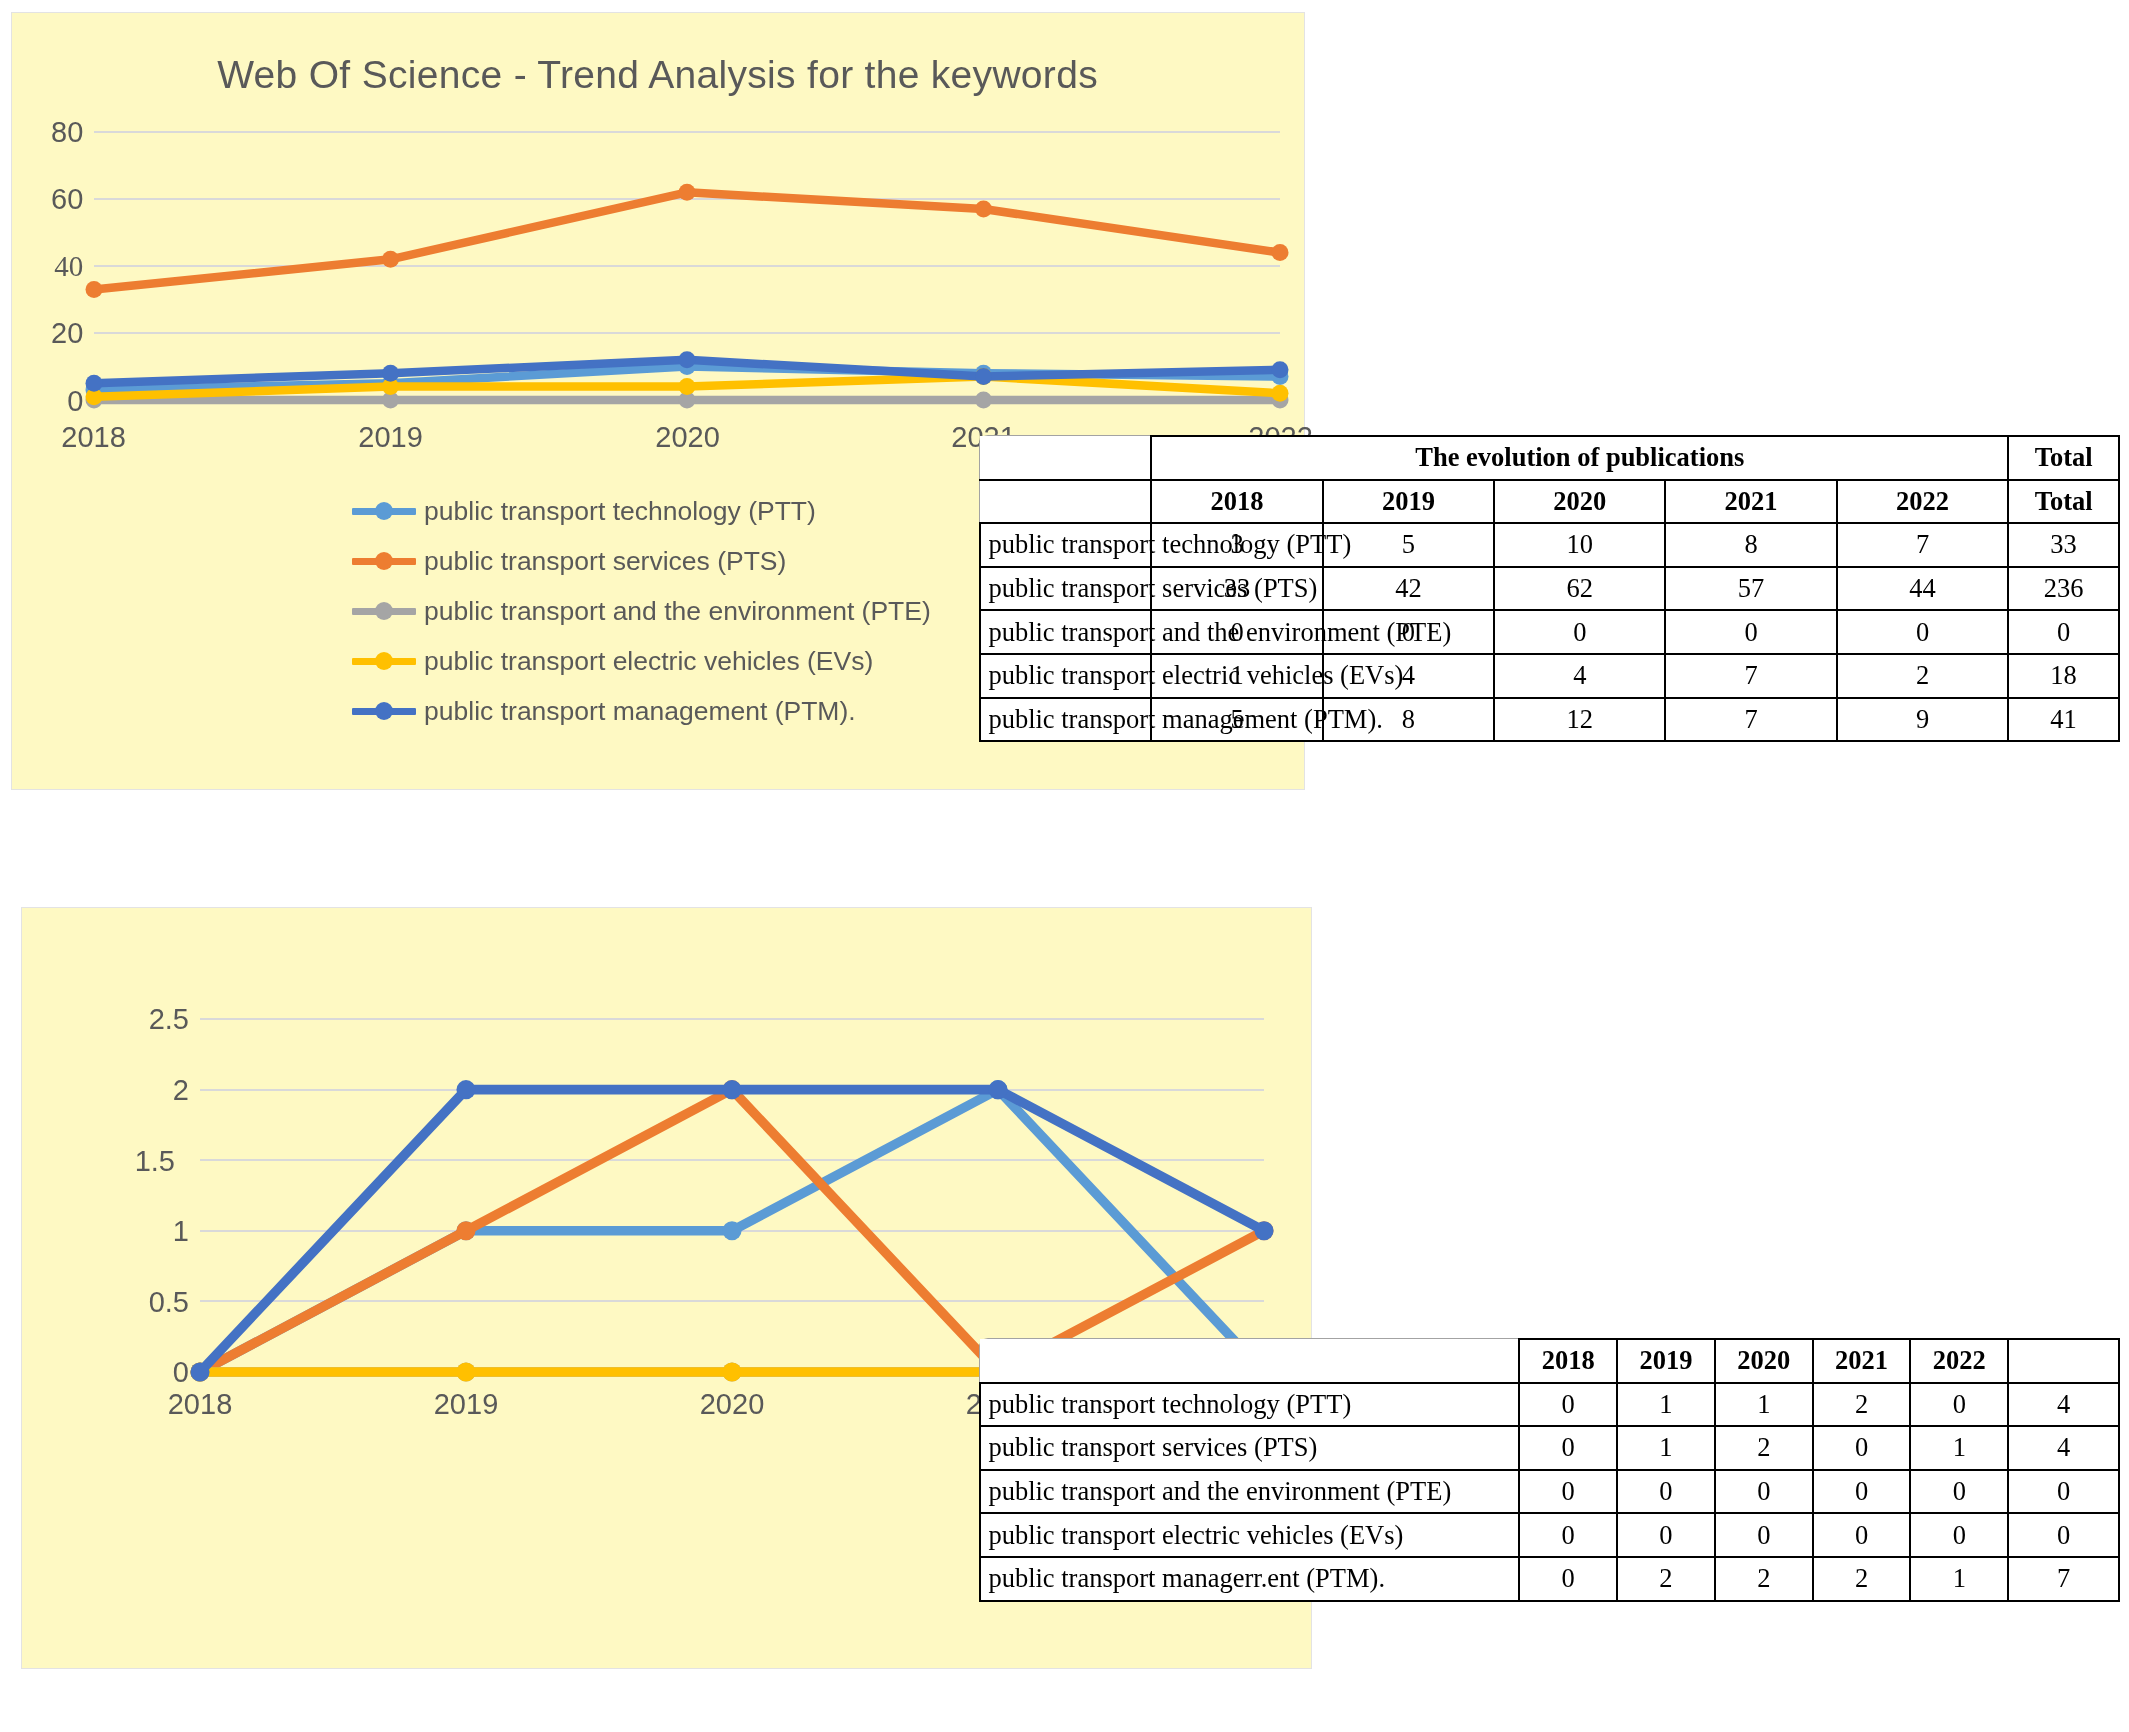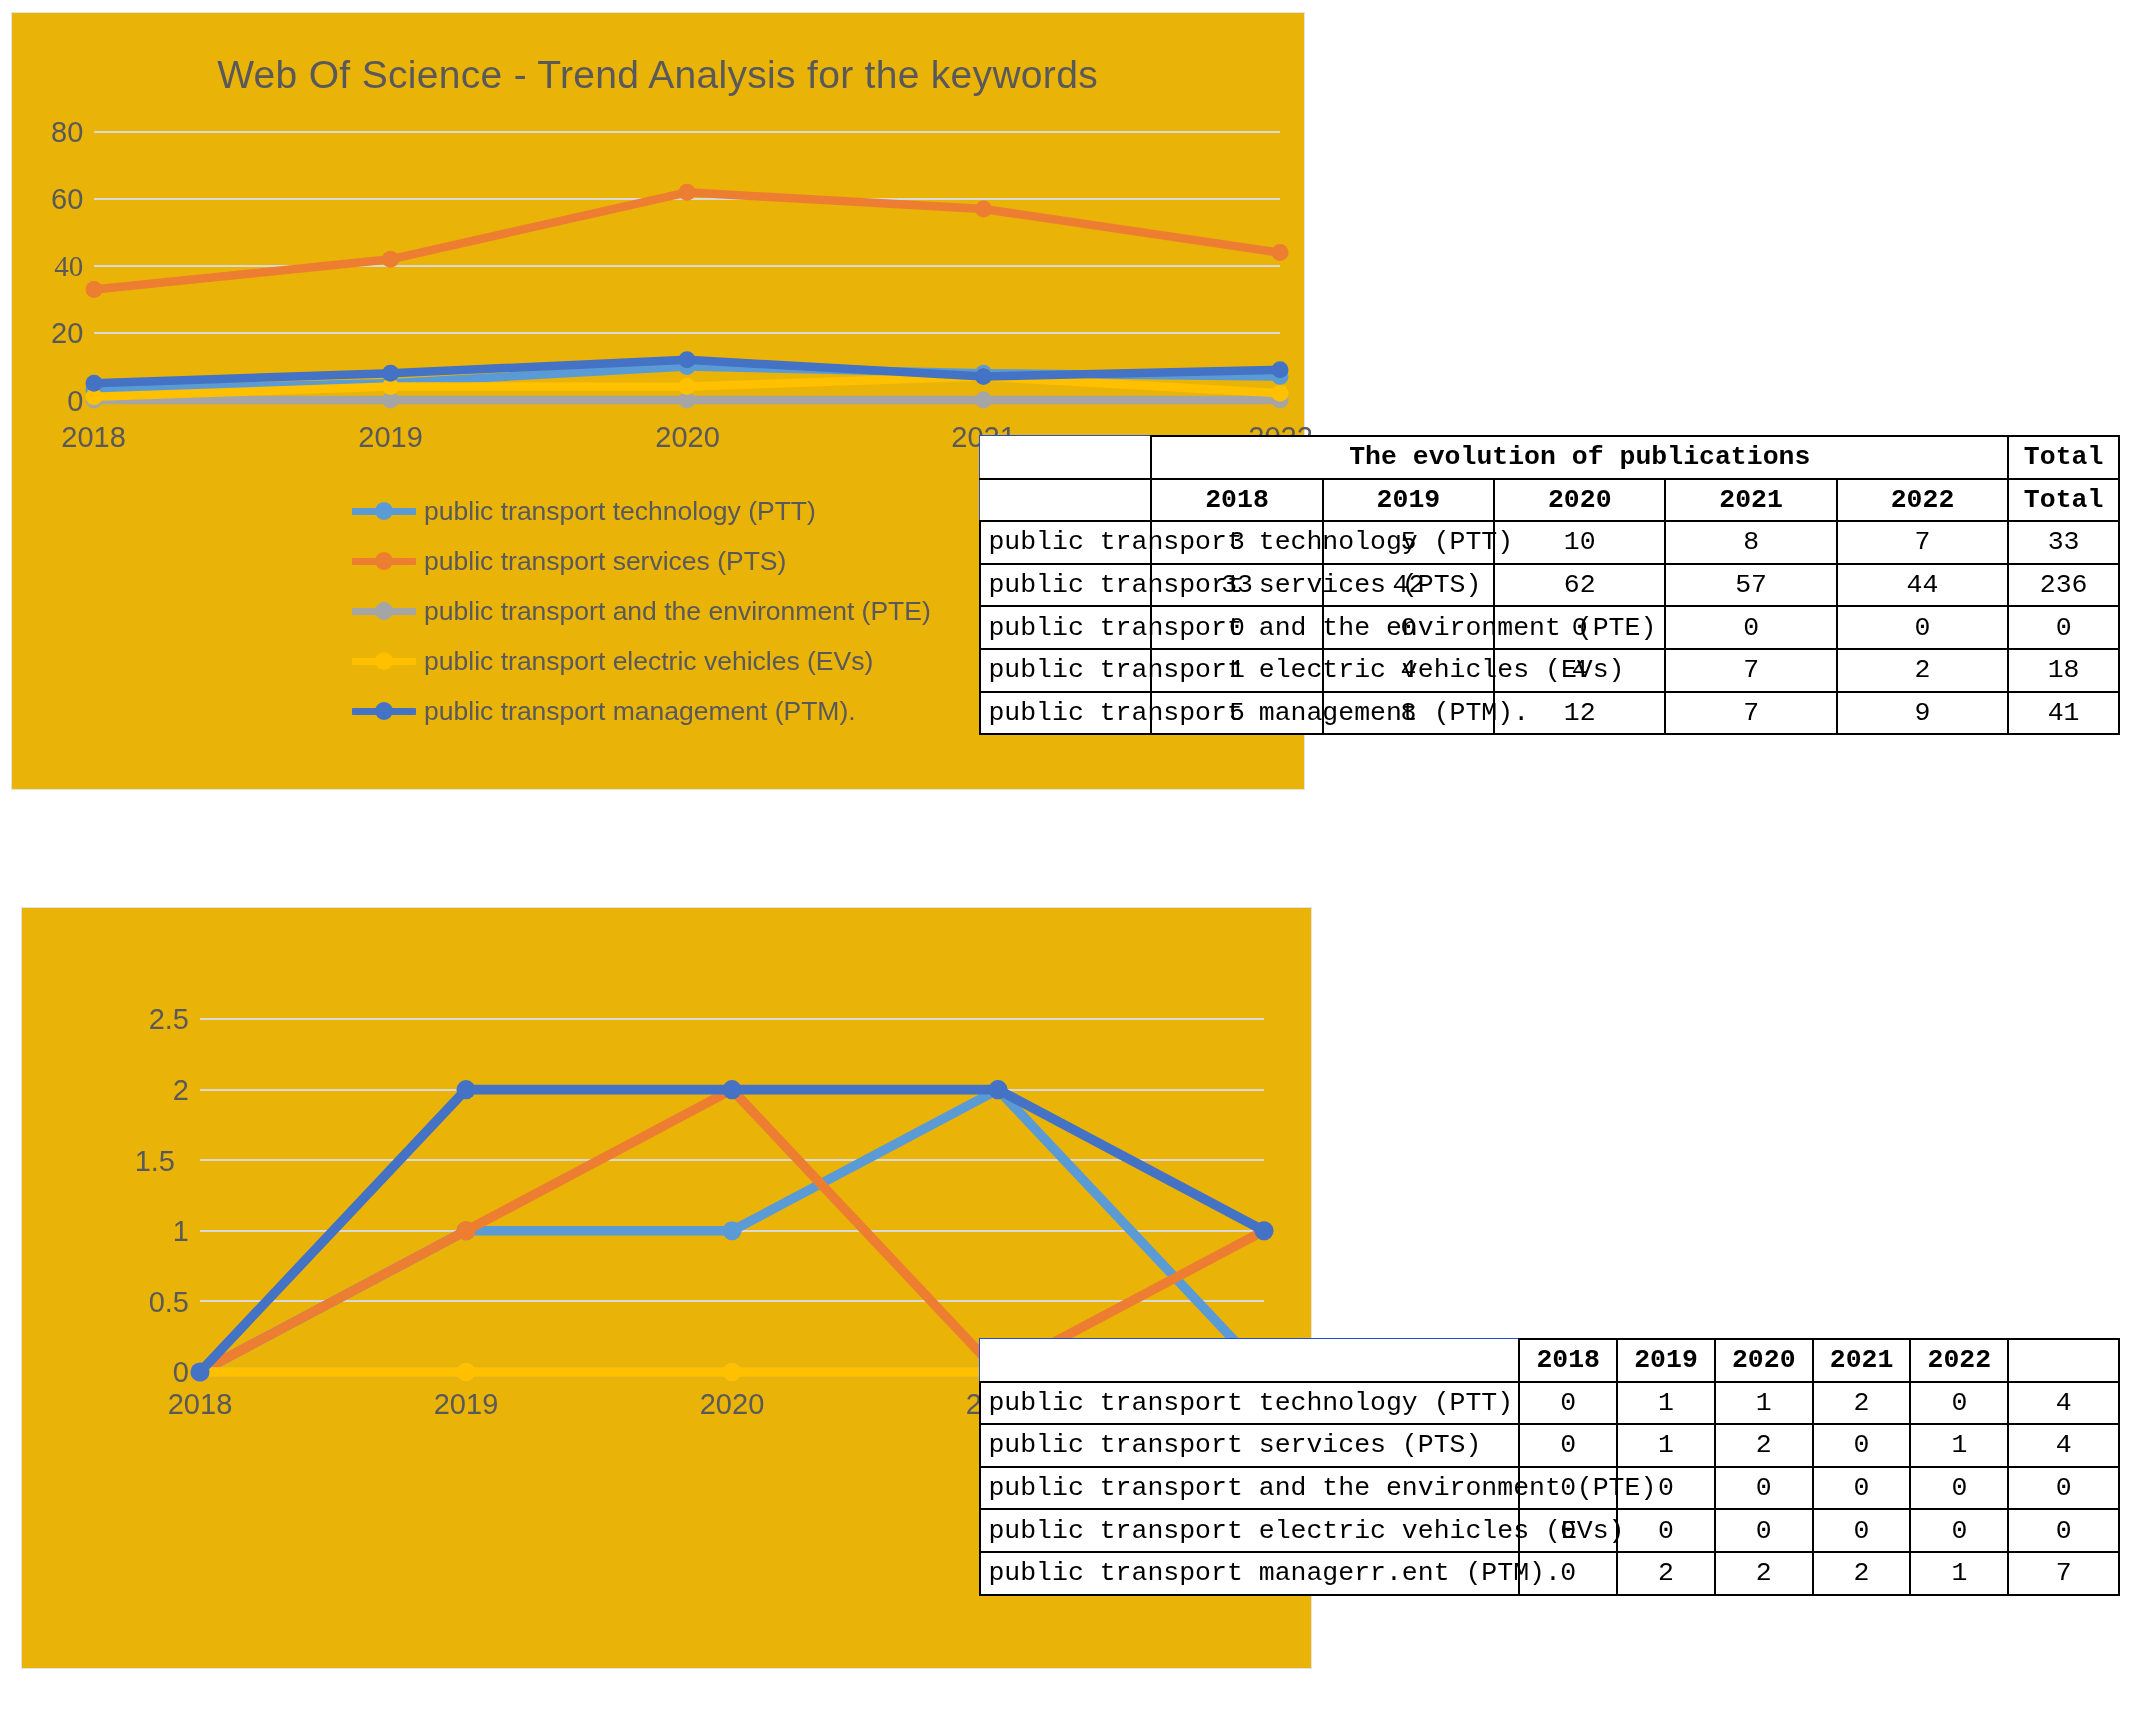--- a/index.html
+++ b/index.html
@@ -11,21 +11,21 @@
     width: 2129px;
     height: 1733px;
     position: relative;
     font-family: "Liberation Sans", sans-serif;
     overflow: hidden;
   }
 
   
   .chart-panel {
     position: absolute;
-    background: #eab308;
+    background: #fef9c3;
     border: 1.6px solid #e3e3e3;
     box-sizing: border-box;
   }
   #chart-wos-panel  { left: 10.6px;  top: 11.7px;   width: 1294px; height: 778px; }
   #chart-scopus-panel { left: 21px; top: 907px; width: 1291px; height: 762px; }
 
   .chart-title {
     position: absolute;
     left: 0; right: 0;
     text-align: center;
@@ -108,23 +108,24 @@
   .legend-label {
     font-size: 26.5px;
     color: #595959;
   }
   #wos-legend    { left: 340px;  top: 483px; }
 
   
   .pub-table {
     position: absolute;
     border-collapse: collapse;
-    background: #1d4ed8;
-    font-family: Liberation Mono, monospace;
+    background: #a3a3a3;
+    font-family: Liberation Serif, serif;
     table-layout: fixed;
+    border-radius: 9px;
   }
   #table-wos    { left: 979px; top: 435px;  width: 1141px; }
   #table-scopus { left: 979px; top: 1338px; width: 1141px; }
 
   .pub-table td, .pub-table th {
     border: 2.1px solid #000000;
     padding: 5.3px 7.4px;
     font-size: 26.5px;
     color: #000000;
     vertical-align: middle;

